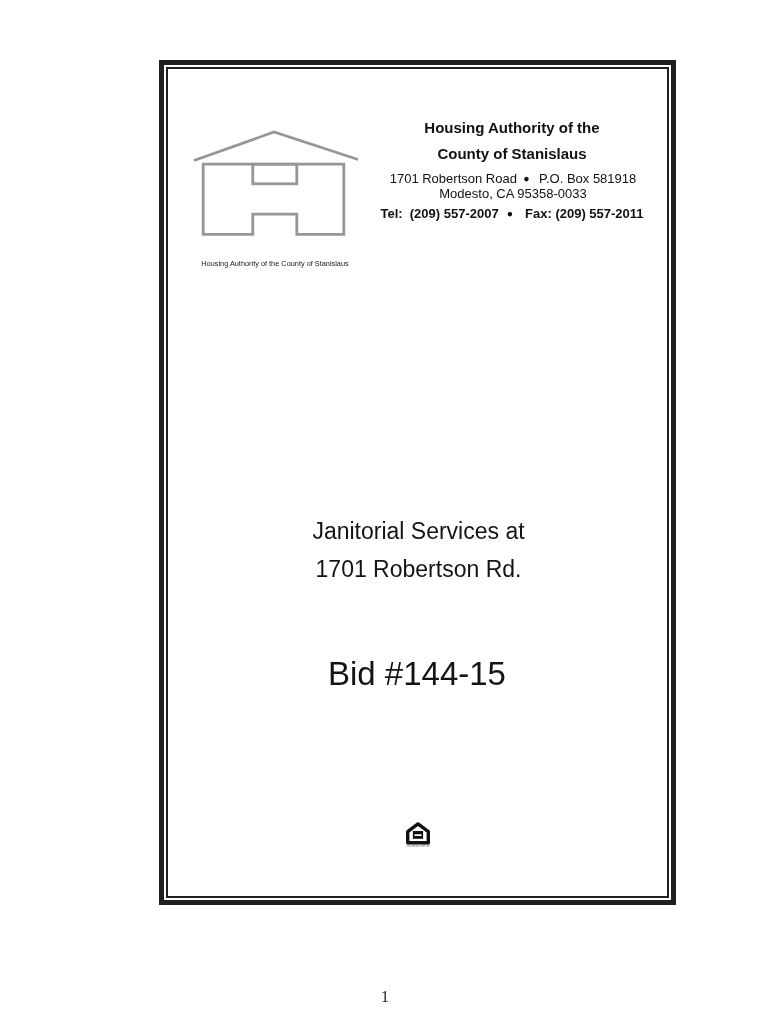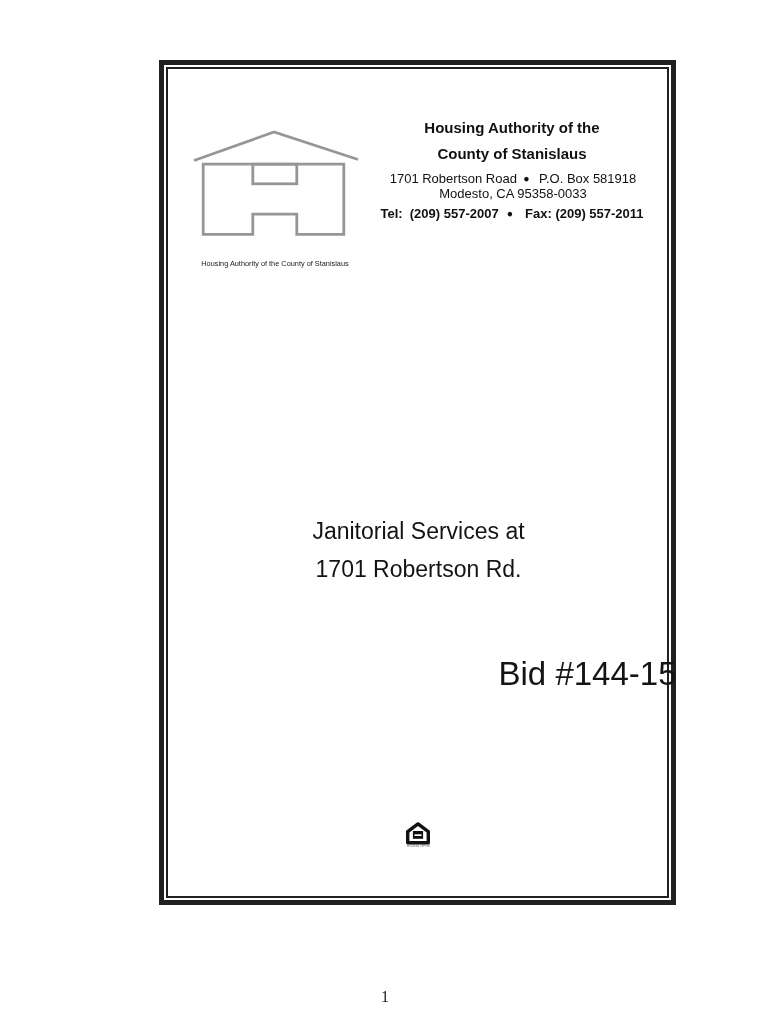--- a/index.html
+++ b/index.html
@@ -9,21 +9,21 @@
 .abs{position:absolute;}
 .ctr{position:absolute;text-align:center;white-space:nowrap;color:#111;}
 #hdr1{left:372px;top:115px;width:280px;font-weight:bold;font-size:15px;line-height:26px;}
 #adr{left:373px;top:171px;width:280px;font-size:13px;line-height:15px;}
 #tel{left:372px;top:206px;width:280px;font-size:13px;line-height:15px;font-weight:bold;}
 .bullet{font-size:10.5px;vertical-align:1.2px;}
 #adr .bullet{margin:0 9.4px 0 6.3px;}
 #tel .bullet{margin:0 12px 0 8px;}
 #caption{left:200px;top:239px;width:150px;font-size:7.35px;color:#1a1a1a;margin-top:20px;}
 #title{left:159px;top:512px;width:519px;font-size:23px;line-height:38px;color:#141414;}
-#bid{left:157.5px;top:654.5px;width:519px;font-size:33px;line-height:38px;color:#141414;text-align:right;}
+#bid{left:157.5px;top:654.5px;width:519px;font-size:33px;line-height:38px;color:#141414;}
 #pageno{left:0;top:988px;width:770px;font-family:"Liberation Serif",serif;font-size:16px;line-height:18px;color:#222;}
 </style>
 </head>
 <body>
 <div id="frame">
     <div class="inner"></div>
   </div>
 
 <svg class="abs" style="left:190px;top:126px;" width="175" height="115" viewBox="0 0 175 115">
   <g fill="none" stroke="#969696" stroke-width="2.8">

